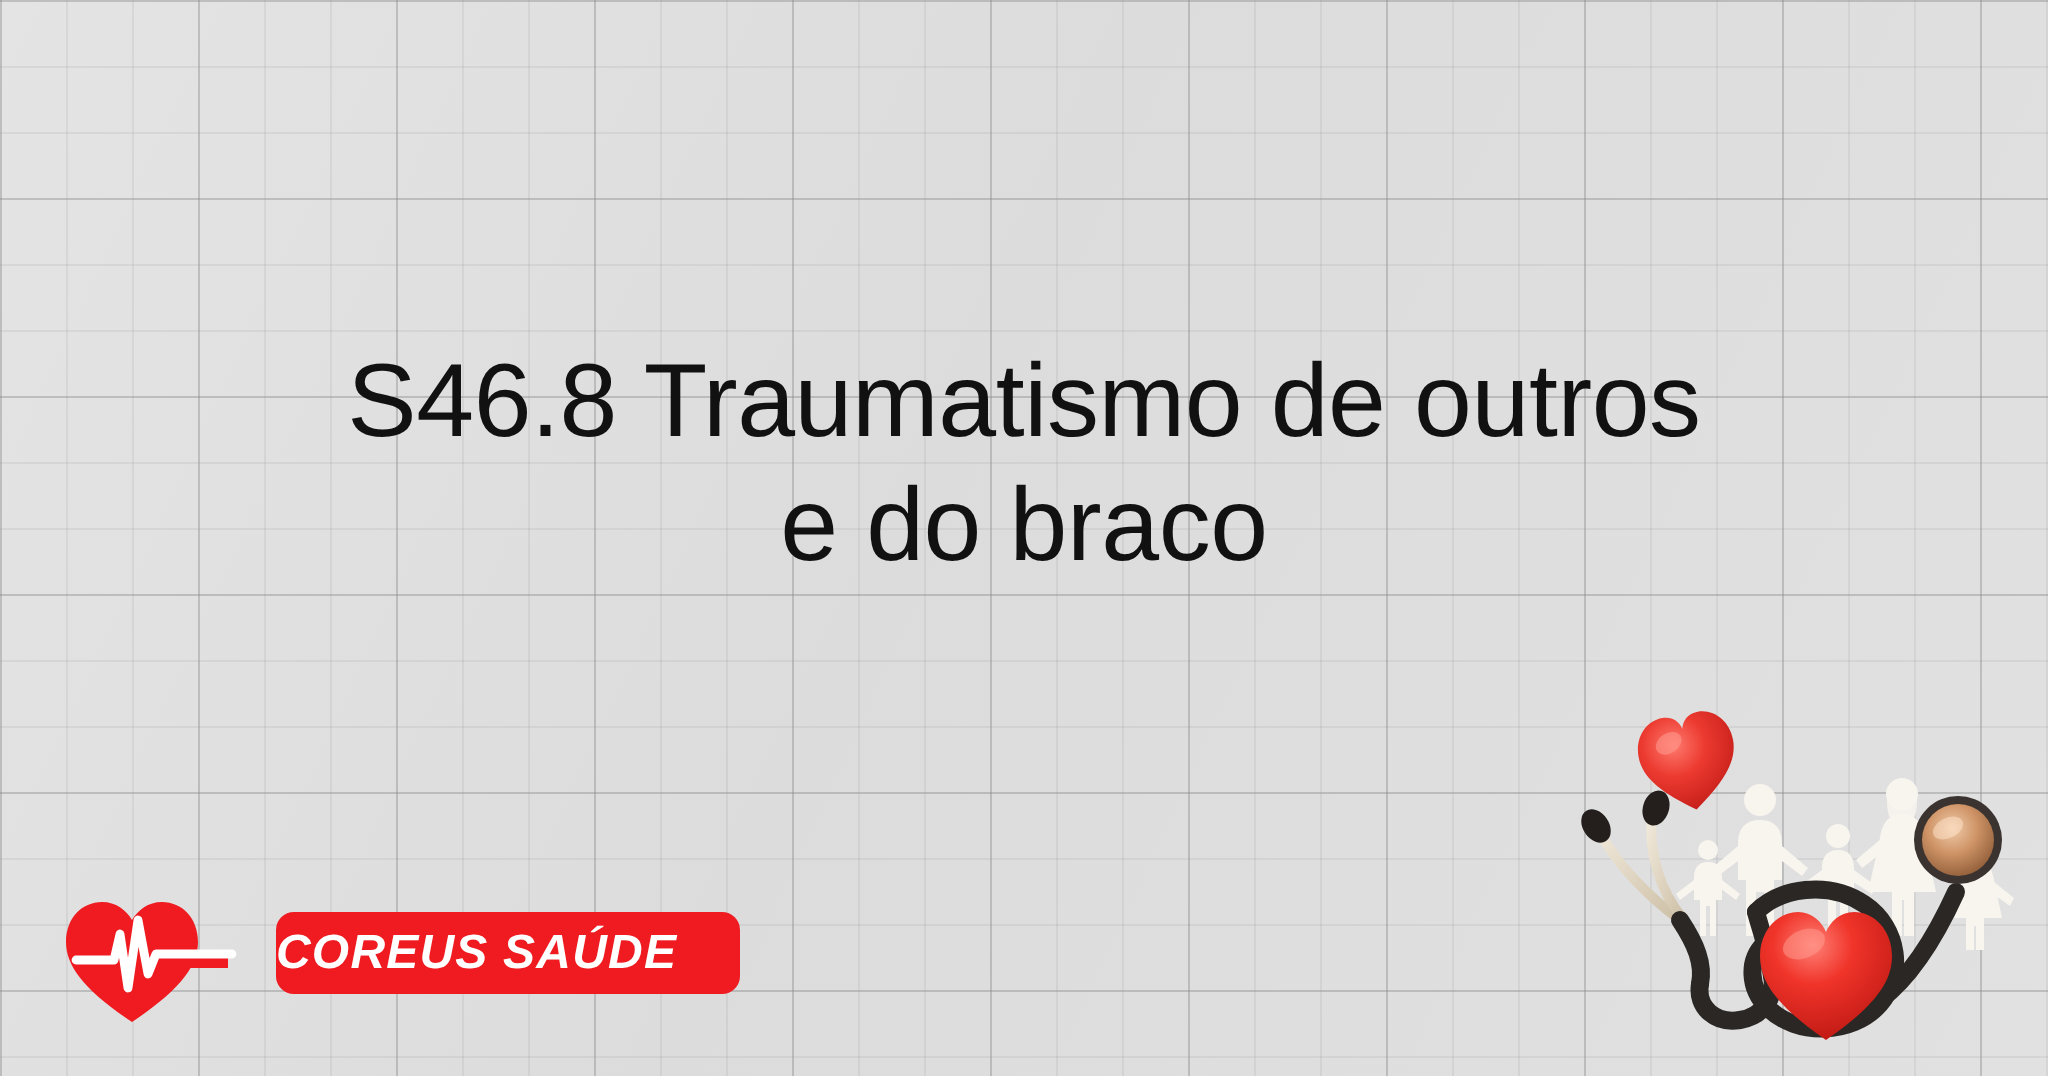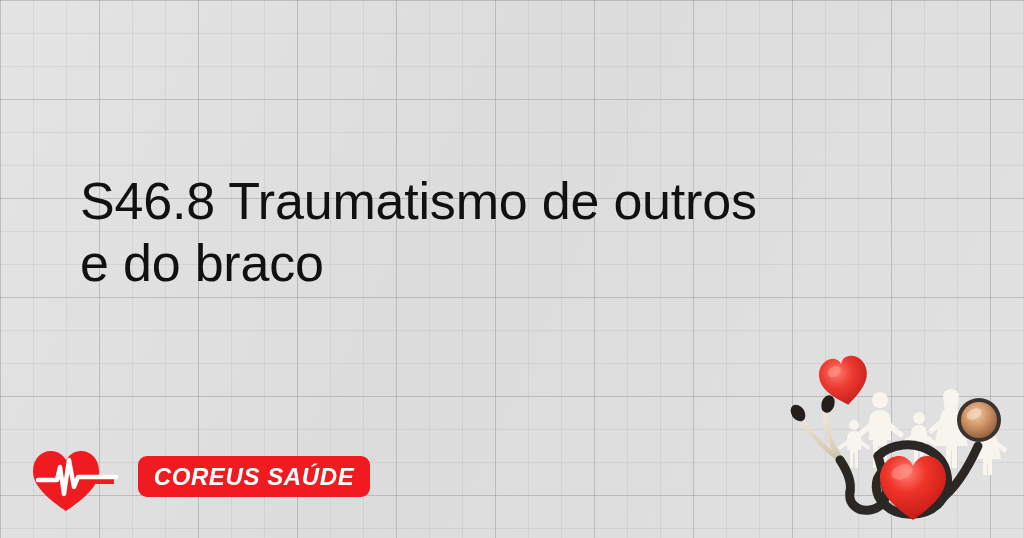--- a/index.html
+++ b/index.html
@@ -36,20 +36,21 @@
       
       linear-gradient(115deg, #e4e4e4 0%, #dcdcdc 45%, #e1e1e1 100%);
   }
 
   
   #title-block {
     position: absolute;
     left: 80px;
     top: 170px;
     width: 864px;
+    text-align: center;
     color: #111111;
     font-size: 52px;
     line-height: 62px;
     font-weight: 400;
     letter-spacing: -0.2px;
     white-space: pre-line;
   }
 
   
   #logo {
@@ -69,21 +70,20 @@
   #logo-badge {
     position: absolute;
     left: 108px;
     top: 9px;
     width: 232px;
     height: 41px;
     background: #ef1b20;
     border-radius: 9px;
     display: flex;
     align-items: center;
-    justify-content: center;
   }
   #logo-badge-text {
     color: #ffffff;
     font-size: 24px;
     font-weight: 700;
     font-style: italic;
     letter-spacing: 0.6px;
     white-space: nowrap;
   }
 

